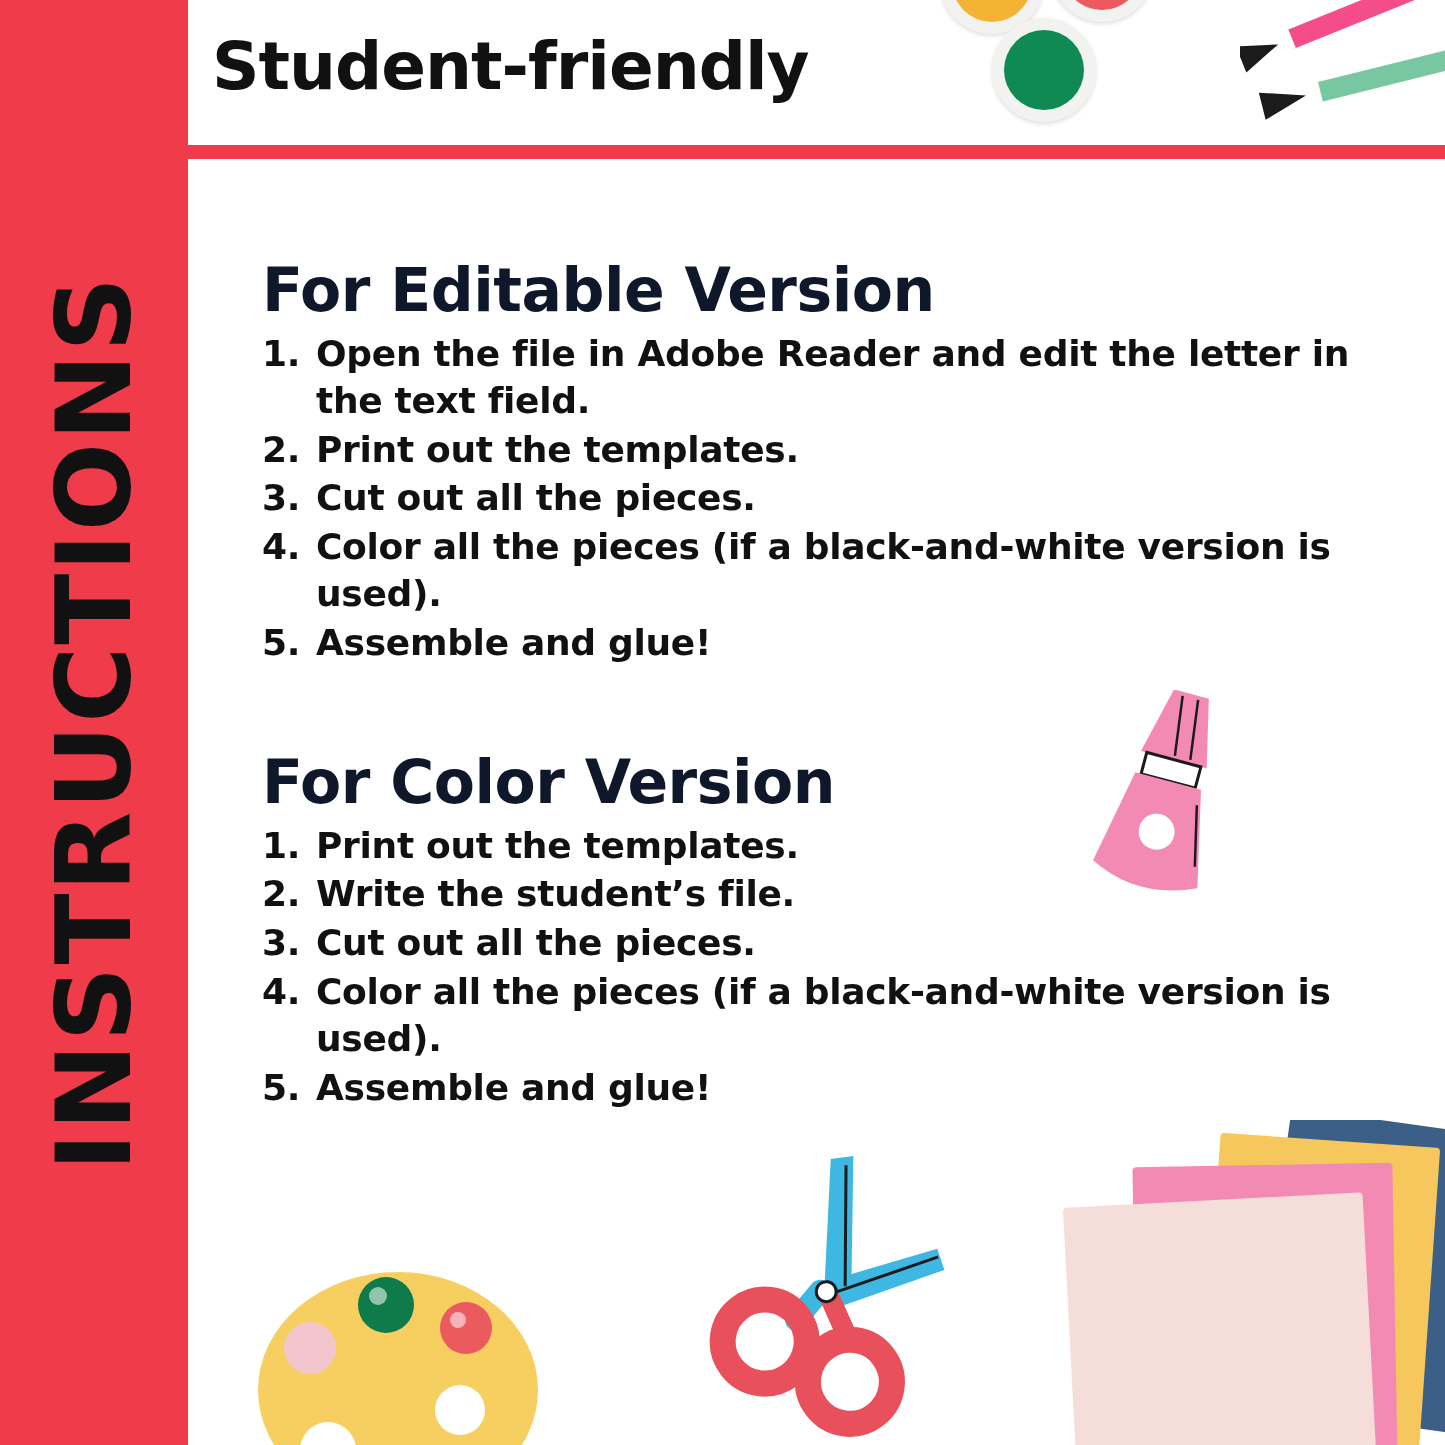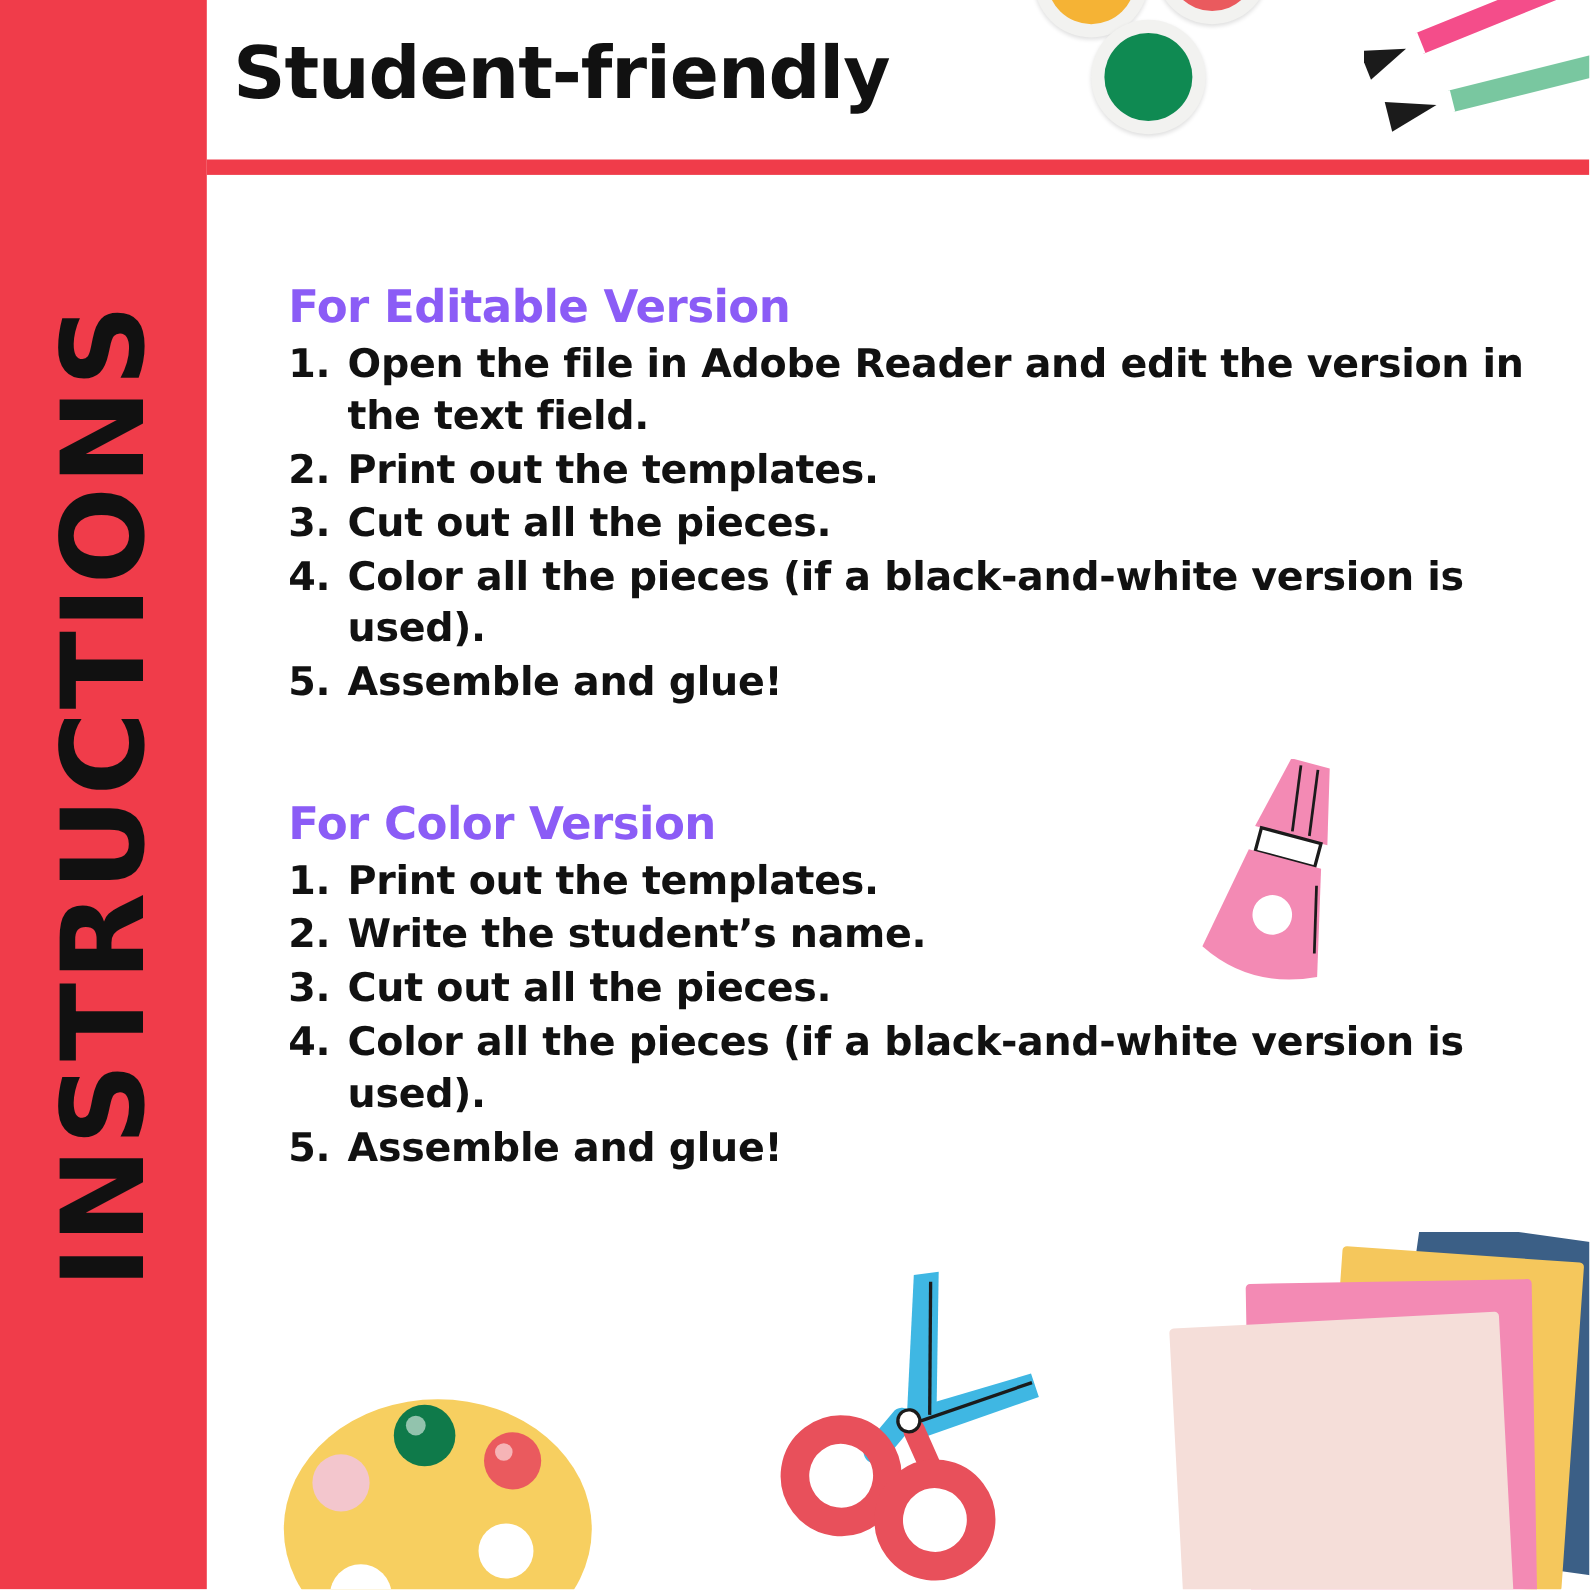--- a/index.html
+++ b/index.html
@@ -80,22 +80,22 @@
     position: absolute;
     left: 262px;
     top: 255px;
     width: 1160px;
     z-index: 3;
   }
   .section { margin-bottom: 10px; }
   .section-title {
     font-family: "DejaVu Sans", sans-serif;
     font-weight: 900;
-    font-size: 41px;
-    color: #8b5cf6;
+    font-size: 60px;
+    color: #0f172a;
     margin: 0 0 6px 0;
     letter-spacing: -0.5px;
   }
   ol.steps {
     list-style: none;
     margin: 0;
     padding: 0;
   }
   ol.steps li {
     font-family: "DejaVu Sans", sans-serif;
@@ -236,21 +236,21 @@
     </div>
   </div>
 
   <div class="content">
 
     <div class="section">
       <h2 class="section-title">For Editable Version</h2>
       <ol class="steps">
         <li>
           <span class="num">1.</span>
-          <span>Open the file in Adobe Reader and edit the version in the text field.</span>
+          <span>Open the file in Adobe Reader and edit the letter in the text field.</span>
         </li>
         <li>
           <span class="num">2.</span>
           <span>Print out the templates.</span>
         </li>
         <li>
           <span class="num">3.</span>
           <span>Cut out all the pieces.</span>
         </li>
         <li>
@@ -268,21 +268,21 @@
 
     <div class="section">
       <h2 class="section-title">For Color Version</h2>
       <ol class="steps">
         <li>
           <span class="num">1.</span>
           <span>Print out the templates.</span>
         </li>
         <li>
           <span class="num">2.</span>
-          <span>Write the student’s name.</span>
+          <span>Write the student’s file.</span>
         </li>
         <li>
           <span class="num">3.</span>
           <span>Cut out all the pieces.</span>
         </li>
         <li>
           <span class="num">4.</span>
           <span>Color all the pieces (if a black-and-white version is used).</span>
         </li>
         <li>

